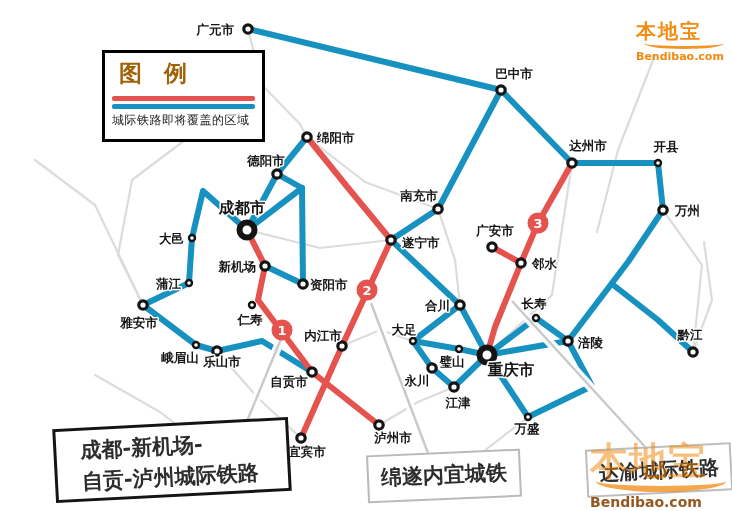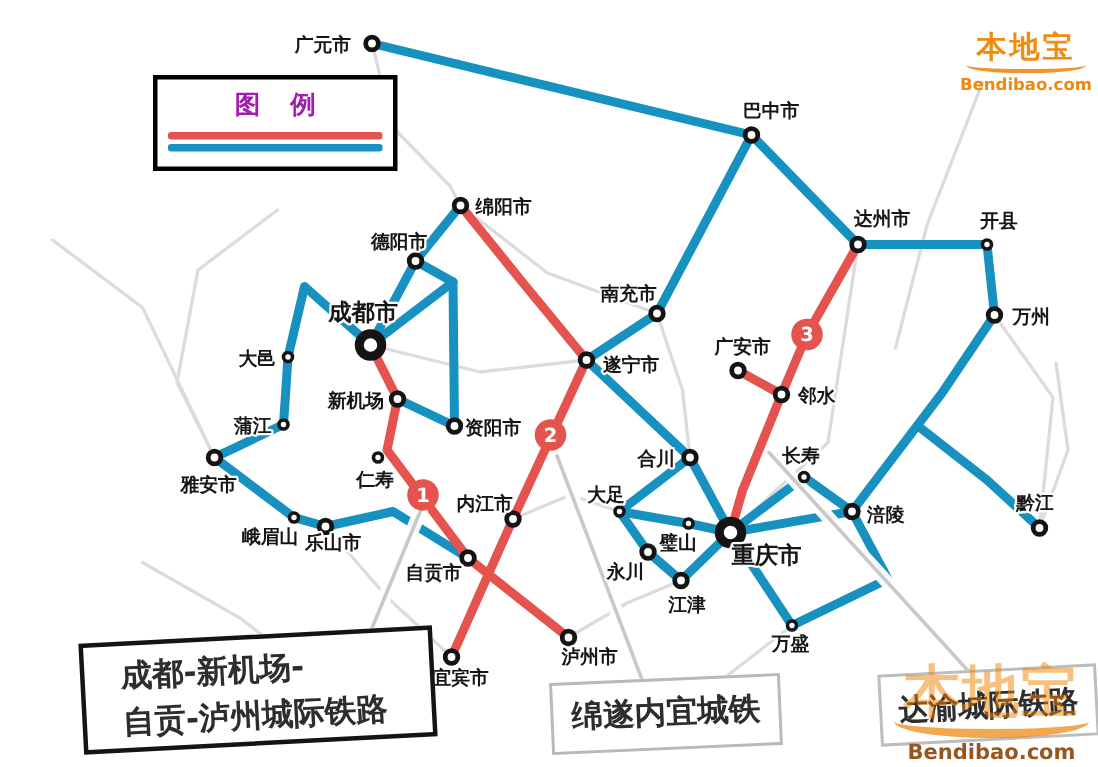--- a/index.html
+++ b/index.html
@@ -6,36 +6,36 @@
   .stage{position:relative;width:732px;height:511px;background:#fff;overflow:hidden;
          font-family:"DejaVu Sans",sans-serif}
   svg.map{position:absolute;left:0;top:0}
   .lbl{font-family:"DejaVu Sans",sans-serif;font-size:12.5px;font-weight:bold;fill:#161616;
        stroke:#fff;stroke-width:3px;paint-order:stroke;stroke-linejoin:round}
   .lblBig{font-size:15.5px}
   .badgeTxt{font-family:"DejaVu Sans",sans-serif;font-size:13px;font-weight:bold;fill:#fff}
   
   .legend{position:absolute;left:102px;top:50px;width:163px;border:3px solid #000;background:#fff;
           padding:3px 7px 7px;box-sizing:border-box;z-index:5}
-  .legend-title{text-align:center;font-size:17px;font-weight:bold;letter-spacing:7px;color:#a21caf;
+  .legend-title{text-align:left;font-size:23px;font-weight:bold;letter-spacing:7px;color:#a16207;
                 margin:2px 0 7px;padding-left:7px}
   .legend-bar{height:5px;border-radius:2px;margin:2px 0 3px}
   .bar-red{background:#e5534e}
   .bar-blue{background:#1791c0}
   .legend-label{font-size:12px;color:#222;white-space:nowrap;letter-spacing:.5px;margin-bottom:3px}
   
   .callout{position:absolute;background:#fff;color:#2d2d2d;box-sizing:border-box;z-index:5;font-weight:bold}
   #co1{left:54px;top:423px;width:236px;height:74px;border:3px solid #141414;transform:rotate(-3deg);
        font-size:21px;line-height:31px;padding:5px 8px 4px 24px}
   #co2{left:367px;top:452px;width:154px;height:48px;border:2px solid #b9b9b9;transform:rotate(-2.5deg);
        font-size:21px;line-height:43px;text-align:center}
   #co3{left:586px;top:446px;width:146px;height:48px;border:2px solid #bdbdbd;transform:rotate(-3deg);
        font-size:20px;line-height:44px;text-align:center}
   
-  .wm{position:absolute;text-align:center;pointer-events:none;z-index:6}
+  .wm{position:absolute;text-align:left;pointer-events:none;z-index:6}
   .wm-top{left:636px;top:20px;width:96px}
   .wm-top .wm-name{font-size:20px;line-height:22px;font-weight:bold;color:rgba(240,130,0,.93);letter-spacing:2px;position:relative}
   .wm-top .wm-swoosh{height:8px;margin:-4px 8px 0;border-bottom:3px solid rgba(240,130,0,.85);border-radius:50%}
   .wm-top .wm-site{font-size:11px;font-weight:bold;color:rgba(240,130,0,.95);margin-top:1px}
   .wm-bottom{left:590px;top:440px;width:142px}
   .wm-bottom .wm-name{font-size:38px;line-height:42px;font-weight:bold;color:rgba(240,130,0,.50);letter-spacing:1px}
   .wm-bottom .wm-swoosh{height:16px;margin:-12px 6px 0;border-bottom:6px solid rgba(240,130,0,.70);border-radius:50%}
   .wm-bottom .wm-site{font-size:14px;font-weight:bold;color:#96571f;margin-top:2px}
 </style>
 </head>
@@ -171,20 +171,21 @@
       <text x="417" y="385" text-anchor="middle" class="lbl">永川</text>
       <text x="458" y="407" text-anchor="middle" class="lbl">江津</text>
       <text x="527" y="433" text-anchor="middle" class="lbl">万盛</text>
       <text x="690" y="339" text-anchor="middle" class="lbl">黔江</text>
     </svg>
 
   <div class="legend">
     <div class="legend-title">图 例</div>
     <div class="legend-bar bar-red"></div>
     <div class="legend-bar bar-blue"></div>
+    <div class="legend-label">城际铁路即将覆盖的区域</div>
   </div>
 
   <div class="callout" id="co1">
     <div>成都-新机场-</div>
     <div>自贡-泸州城际铁路</div>
   </div>
   <div class="callout" id="co2">
     <div>绵遂内宜城铁</div>
   </div>
   <div class="callout" id="co3">

